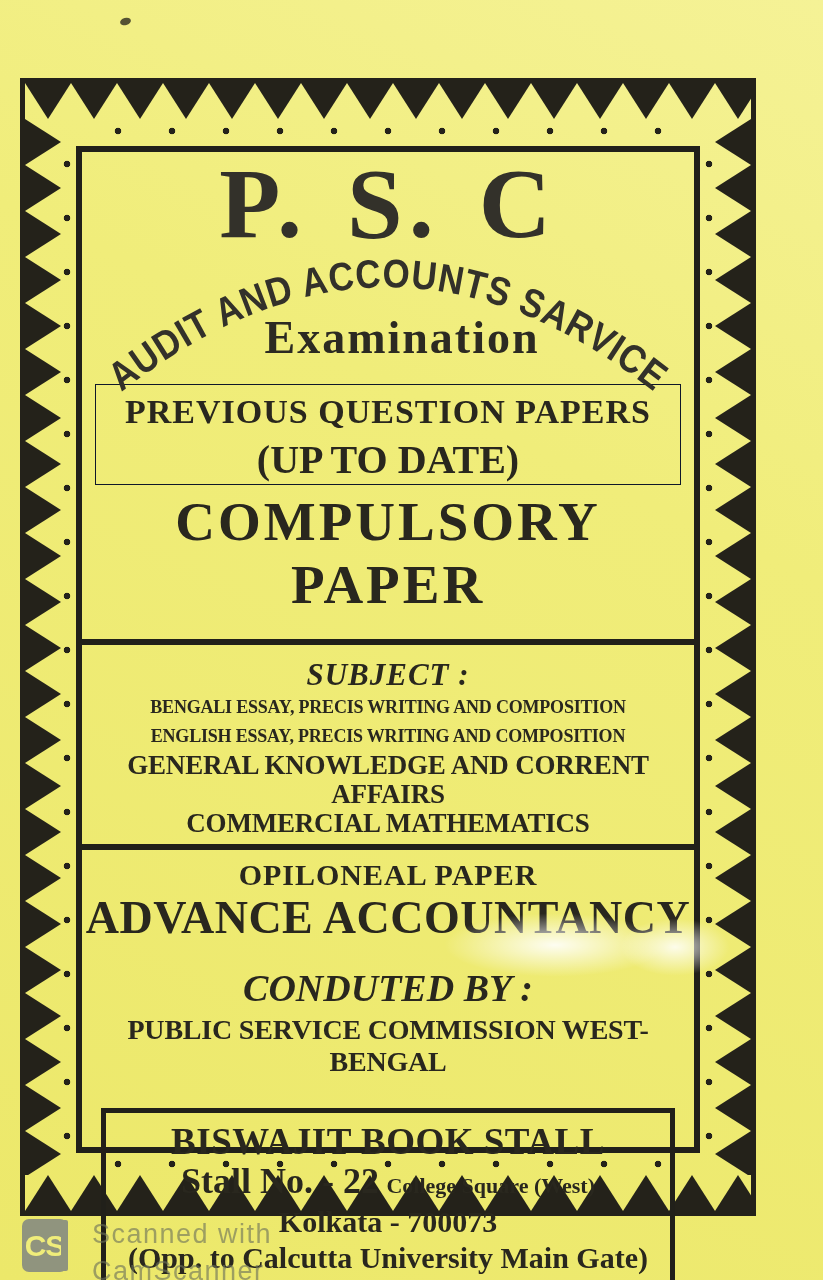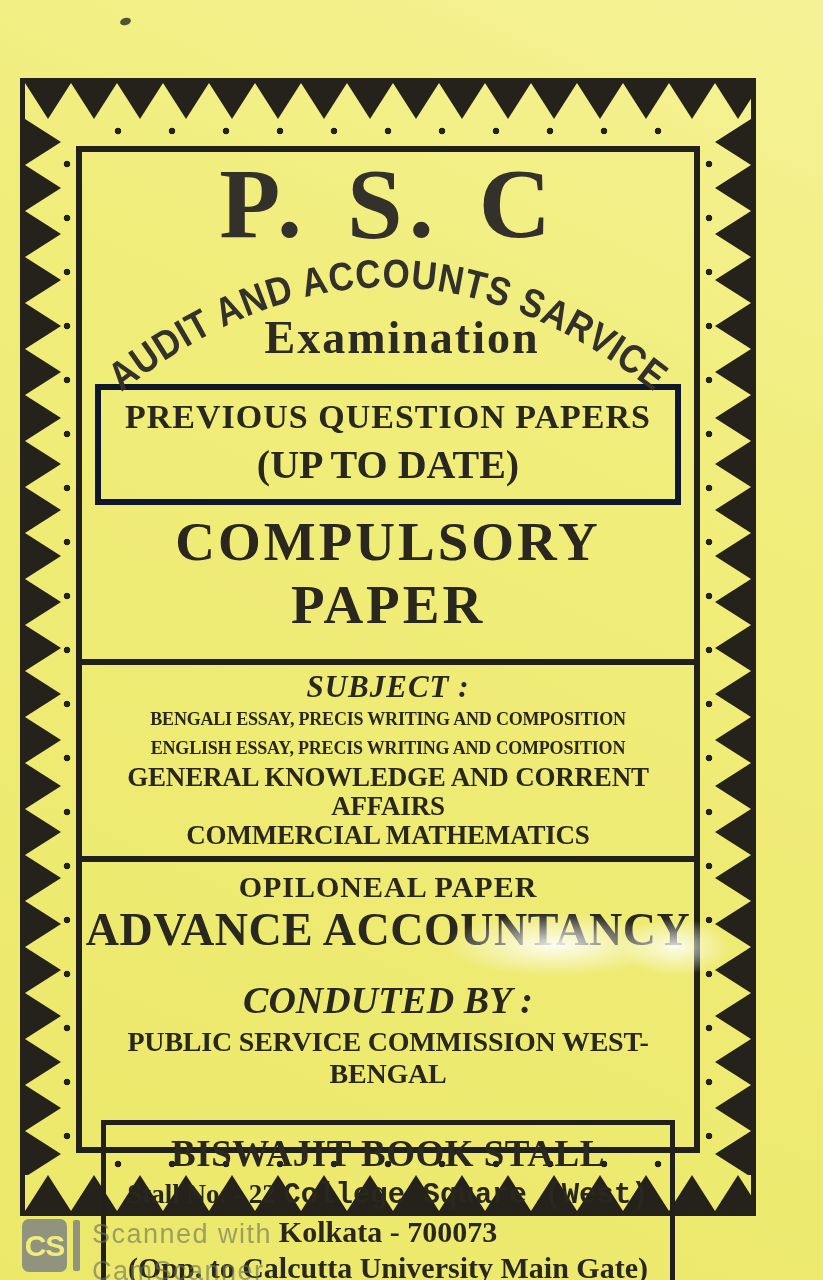--- a/index.html
+++ b/index.html
@@ -47,55 +47,55 @@
     margin-top:4px; font-size:100px; line-height:.95; font-weight:bold;
     letter-spacing:6px; word-spacing:8px; color:#33312a;
   }
   .arch-svg { display:block; margin:-34px auto 0; width:612px; height:190px; }
   .examination {
     margin-top:-96px; font-size:46px; font-weight:bold; letter-spacing:2px; color:#2c2a22;
     position:relative;
     margin-left:28px;
   }
   .box1 {
-    margin:20px 13px 0; border:6px solid #0f172a; padding:8px 0 11px;
+    margin:20px 13px 0; border:1px solid #0f172a; padding:8px 0 1px;
   }
   .box1-line1 { font-size:34px; font-weight:bold; letter-spacing:1px; }
   .box1-line2 { font-size:40px; font-weight:bold; margin-top:5px; }
   .compulsory { font-size:55px; font-weight:bold; letter-spacing:3px; padding:5px 0 23px; }
   .rule { height:6px; background:#21201a; }
-  .subject-sec { padding:4px 0 6px; }
+  .subject-sec { padding:4px 0 6px;margin-top:8px; }
   .subject-head { font-size:31px; font-weight:bold; font-style:italic; letter-spacing:1px; }
   .subject-item { font-size:18px; font-weight:bold; line-height:29px; letter-spacing:-0.2px; }
   .subject-item.big { font-size:27px; }
   .optional-sec { padding:8px 0 6px; }
   .opt-label { font-size:30px; font-weight:bold; letter-spacing:1px; }
   .opt-title { font-size:46px; font-weight:bold; letter-spacing:.5px; line-height:52px; }
   .opt-conducted { font-size:38px; font-weight:bold; font-style:italic; margin-top:22px; line-height:44px; }
   .opt-authority { font-size:28px; font-weight:bold; margin-top:4px; letter-spacing:-0.2px; }
   .pub-box {
     margin:24px 19px 0; border:5px solid #21201a; padding:8px 2px 10px;
   }
   .pub-name { font-size:37px; font-weight:bold; letter-spacing:.5px; line-height:42px; }
   .pub-line { font-size:30px; font-weight:bold; line-height:36px; }
-  .pub-stall-no { font-size:27px; }
-  .pub-street { font-size:29px;font-family:Liberation Mono, monospace; }
+  .pub-stall-no { font-size:36px; }
+  .pub-street { font-size:22px; }
 
   
   .glare1 {
     left:440px; top:912px; width:230px; height:66px; z-index:6;
     background: radial-gradient(ellipse at center, rgba(255,255,255,.9) 0%, rgba(255,255,255,0) 68%);
   }
   .glare2 {
     left:620px; top:918px; width:110px; height:58px; z-index:6;
     background: radial-gradient(ellipse at center, rgba(255,255,255,.85) 0%, rgba(255,255,255,0) 70%);
   }
 
   
-  .cs-badge { left:22px; top:1219px; width:58px; height:53px; }
+  .cs-badge { left:22px; top:1219px; width:46px; height:53px; }
   .cs-box {
     position:absolute; left:0; top:0; width:45px; height:53px;
     background:#90947e; border-radius:7px;
     display:flex; align-items:center; justify-content:center;
   }
   .cs-letters {
     font-family:"Liberation Sans", sans-serif; font-weight:bold; font-size:30px;
     color:#f0ed7a; letter-spacing:-1px;
   }
   .cs-bar {

